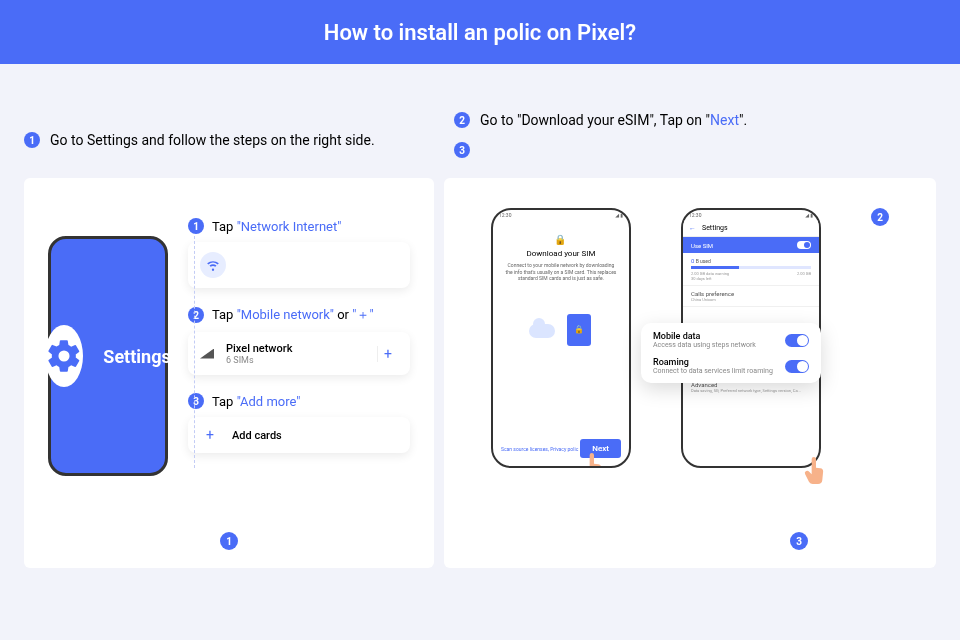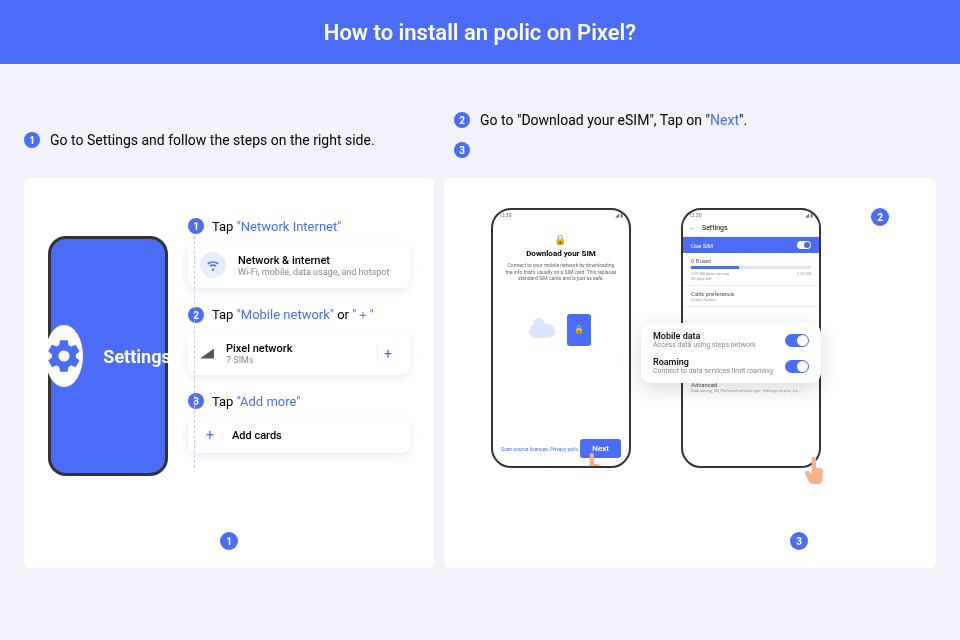--- a/index.html
+++ b/index.html
@@ -189,21 +189,21 @@
   .statusbar {
     height: 10px;
     display: flex;
     justify-content: space-between;
     padding: 2px 6px;
     font-size: 5px;
     color: #666;
   }
   .dl-body { padding: 8px 8px; text-align: center; }
   .dl-lock { color:#4a6cf7; font-size:10px; margin:6px 0 4px; }
-  .dl-title { font-size: 8px; font-weight:700; margin-bottom:4px;}
+  .dl-title { font-size: 8px; font-weight:400; margin-bottom:4px;}
   .dl-desc { font-size: 5px; color:#666; line-height:1.3; padding:0 4px;}
   .dl-illus {
     margin-top: 28px;
     height: 46px;
     position: relative;
   }
   .cloud {
     position:absolute; left:28px; top:14px;
     width:26px; height:14px; background:#dbe5ff; border-radius:8px;
   }
@@ -322,37 +322,33 @@
           <div class="mini-step-head">
             <span class="num-badge">1</span>
             <span><span>Tap </span><span class="hl">"Network Internet"</span></span>
           </div>
           <div class="card">
             <div class="ic">
               <svg viewBox="0 0 24 24" width="14" height="14" fill="#4a6cf7">
                   <path d="M12 18a2 2 0 1 0 2 2 2 2 0 0 0-2-2Zm-6-5a10 10 0 0 1 12 0l-2 2a7 7 0 0 0-8 0Zm-4-4a16 16 0 0 1 20 0l-2 2a13 13 0 0 0-16 0Z"></path>
                 </svg>
             </div>
-            <div>
-              <div class="card-title">Network &amp; internet</div>
-              <div class="card-sub">Wi-Fi, mobile, data usage, and hotspot</div>
-            </div>
           </div>
         </div>
 
         <div class="mini-step">
           <div class="mini-step-head">
             <span class="num-badge">2</span>
             <span><span>Tap </span><span class="hl">"Mobile network"</span><span> or </span><span class="hl">"＋"</span></span>
           </div>
           <div class="card">
             <div class="sig-ic"></div>
             <div>
               <div class="card-title">Pixel network</div>
-              <div class="card-sub">7 SIMs</div>
+              <div class="card-sub">6 SIMs</div>
             </div>
             <div class="card-plus">+</div>
           </div>
         </div>
 
         <div class="mini-step">
           <div class="mini-step-head">
             <span class="num-badge">3</span>
             <span><span>Tap </span><span class="hl">"Add more"</span></span>
           </div>

